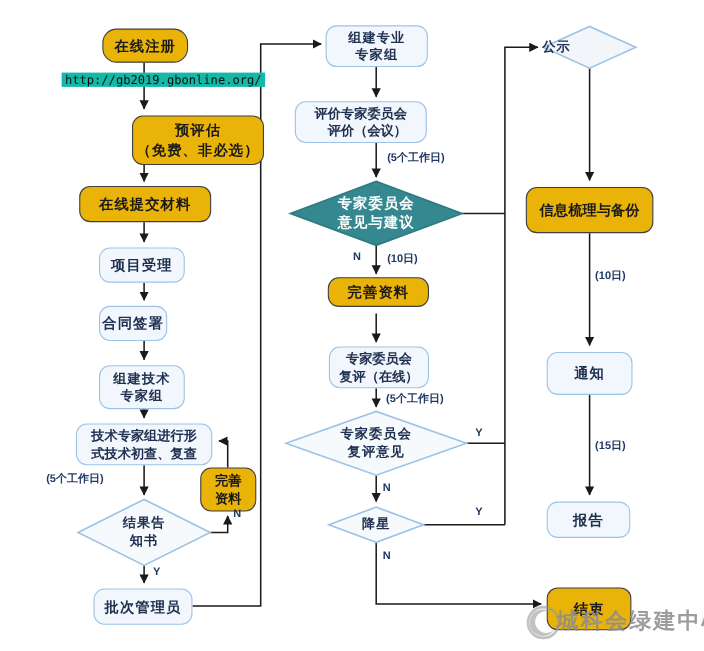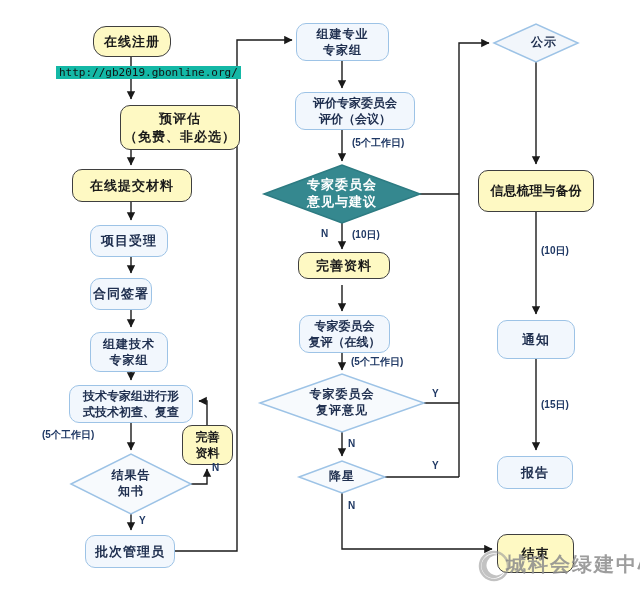--- a/index.html
+++ b/index.html
@@ -2,21 +2,21 @@
 <html><head>
 <meta charset="utf-8">
 <style>
   html,body{margin:0;padding:0;background:#ffffff;}
   #canvas{position:relative;width:640px;height:592px;background:#ffffff;overflow:hidden;
           font-family:"Liberation Sans","DejaVu Sans",sans-serif;}
   svg.layer{position:absolute;left:0;top:0;width:640px;height:592px;}
   .node{position:absolute;display:flex;align-items:center;justify-content:center;
         text-align:center;white-space:pre-line;font-weight:bold;line-height:1.35;
         box-sizing:border-box;letter-spacing:1px;}
-  .proc-dark{background:#fef9c3;border:1.6px solid #3f3f3f;border-radius:10px;color:#1a1a1a;font-size:13px;font-family:Liberation Serif, serif;}
+  .proc-dark{background:#eab308;border:1.6px solid #3f3f3f;border-radius:10px;color:#1a1a1a;font-size:13px;font-family:Liberation Serif, serif;}
   .proc-blue{background:#f2f7fd;border:1.6px solid #9dc3e6;border-radius:10px;color:#203050;font-size:13px;}
   .dtext{position:absolute;transform:translate(-50%,-50%);text-align:center;white-space:pre-line;
          font-weight:bold;line-height:1.3;letter-spacing:1px;}
   .dtext.navy{color:#203050;font-size:12px;}
   .dtext.white{color:#ffffff;font-size:13px;}
   .url{position:absolute;background:#14b8a6;color:#111111;font-size:11px;
        font-family:"DejaVu Sans Mono","Liberation Mono",monospace;padding:0 3px;}
   .elabel{position:absolute;color:#1f3864;font-size:10px;font-weight:bold;white-space:nowrap;}
   .watermark{position:absolute;left:506px;top:551px;color:#8c8c8c;opacity:0.85;
              font-size:20px;font-weight:bold;letter-spacing:2px;white-space:nowrap;}
@@ -81,32 +81,32 @@
   <div class="node proc-blue" style="left:69px;top:385px;width:124px;height:38px;font-size:12px;letter-spacing:0;">技术专家组进行形
 式技术初查、复查</div>
   <div class="node proc-dark" style="left:182px;top:425px;width:51px;height:40px;font-size:12px;letter-spacing:0;">完善
 资料</div>
   <div class="dtext navy" style="left:131px;top:484px;">结果告
 知书</div>
   <div class="node proc-blue" style="left:85px;top:535px;width:90px;height:33px;">批次管理员</div>
 
   <div class="node proc-blue" style="left:296px;top:23px;width:93px;height:38px;font-size:12px;">组建专业
 专家组</div>
-  <div class="node proc-blue" style="left:295px;top:92px;width:120px;height:38px;font-size:12px;letter-spacing:0;">评价专家委员会
+  <div class="node proc-blue" style="left:268px;top:92px;width:120px;height:38px;font-size:12px;letter-spacing:0;text-align:right;">评价专家委员会
 评价（会议）</div>
   <div class="dtext white" style="left:342px;top:194px;">专家委员会
 意见与建议</div>
   <div class="node proc-dark" style="left:298px;top:252px;width:92px;height:27px;">完善资料</div>
   <div class="node proc-blue" style="left:299px;top:315px;width:91px;height:38px;font-size:12px;letter-spacing:0;">专家委员会
 复评（在线）</div>
   <div class="dtext navy" style="left:342px;top:403px;">专家委员会
 复评意见</div>
   <div class="dtext navy" style="left:342px;top:477px;text-align:right;">降星</div>
 
-  <div class="dtext navy" style="left:544px;top:43px;text-align:center;">公示</div>
+  <div class="dtext navy" style="left:506px;top:43px;text-align:center;">公示</div>
   <div class="node proc-dark" style="left:478px;top:170px;width:116px;height:42px;letter-spacing:0;">信息梳理与备份</div>
   <div class="node proc-blue" style="left:497px;top:320px;width:78px;height:39px;">通知</div>
   <div class="node proc-blue" style="left:497px;top:456px;width:76px;height:33px;">报告</div>
   <div class="node proc-dark" style="left:497px;top:534px;width:77px;height:39px;">结束</div>
 
   <div class="elabel" style="left:42px;top:428px;">(5个工作日)</div>
   <div class="elabel" style="left:139px;top:515px;">Y</div>
   <div class="elabel" style="left:212px;top:462px;">N</div>
   <div class="elabel" style="left:352px;top:136px;">(5个工作日)</div>
   <div class="elabel" style="left:321px;top:228px;">N</div>

